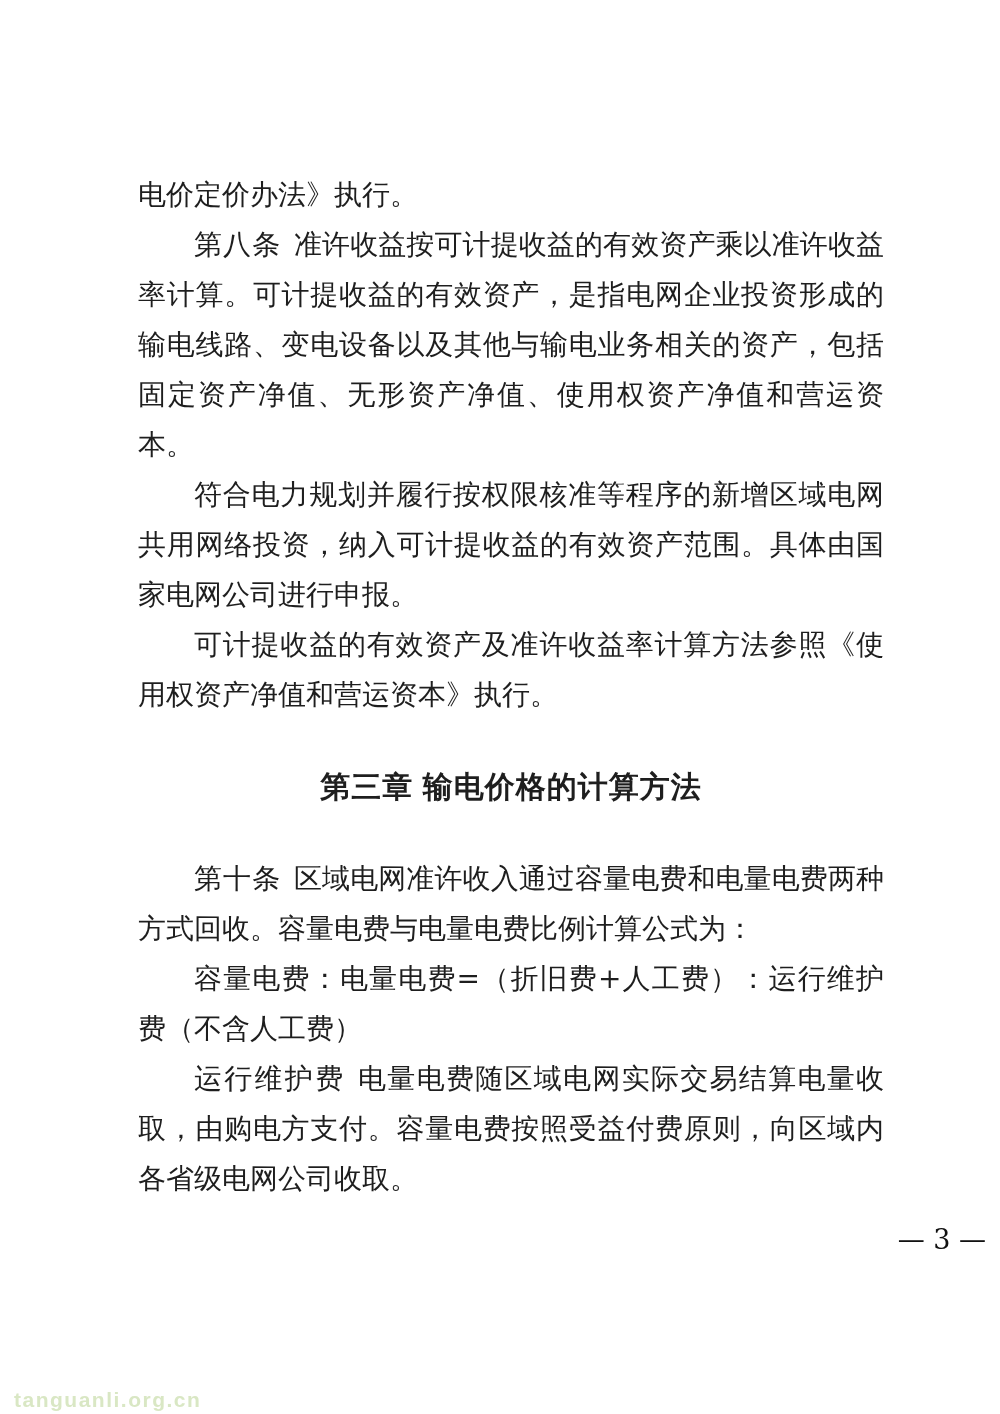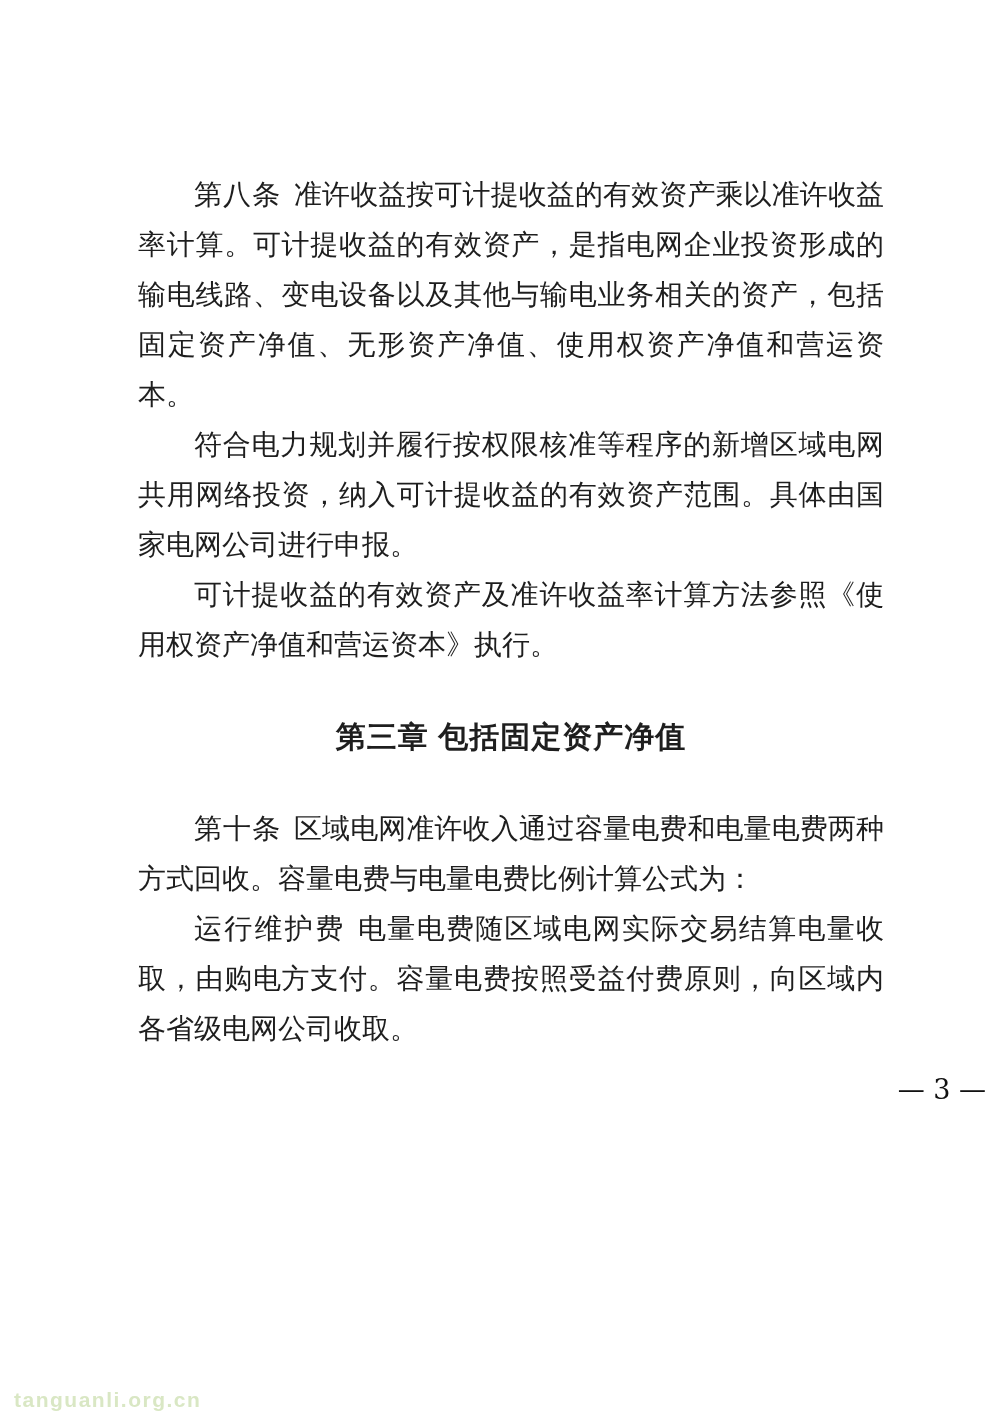--- a/index.html
+++ b/index.html
@@ -62,22 +62,24 @@
     font-weight: 700;
     font-size: 21px;
     letter-spacing: 1.5px;
   }
 </style>
 </head>
 <body style="color: rgb(30, 30, 30); background: rgb(255, 255, 255);">
 
 <div class="page">
   <div class="doc-body">
+      <p class="para continuation">电价定价办法》执行。</p>
       <p class="para article"><span class="article-label">第八条</span>准许收益按可计提收益的有效资产乘以准许收益率计算。可计提收益的有效资产，是指电网企业投资形成的输电线路、变电设备以及其他与输电业务相关的资产，包括固定资产净值、无形资产净值、使用权资产净值和营运资本。</p>
       <p class="para indent">符合电力规划并履行按权限核准等程序的新增区域电网共用网络投资，纳入可计提收益的有效资产范围。具体由国家电网公司进行申报。</p>
       <p class="para indent">可计提收益的有效资产及准许收益率计算方法参照《使用权资产净值和营运资本》执行。</p>
-      <h2 class="para chapter">第三章 包括固定资产净值</h2>
+      <h2 class="para chapter">第三章 输电价格的计算方法</h2>
       <p class="para article"><span class="article-label">第十条</span>区域电网准许收入通过容量电费和电量电费两种方式回收。容量电费与电量电费比例计算公式为：</p>
+      <p class="para indent">容量电费：电量电费=（折旧费+人工费）：运行维护费（不含人工费）</p>
       <p class="para article"><span class="article-label">运行维护费</span>电量电费随区域电网实际交易结算电量收取，由购电方支付。容量电费按照受益付费原则，向区域内各省级电网公司收取。</p>
     </div>
   <div class="page-number">— 3 —</div>
   <div class="watermark" style="color: rgb(217, 231, 196); margin-left: 8px;">tanguanli.org.cn</div>
 </div>
 
 </body></html>

